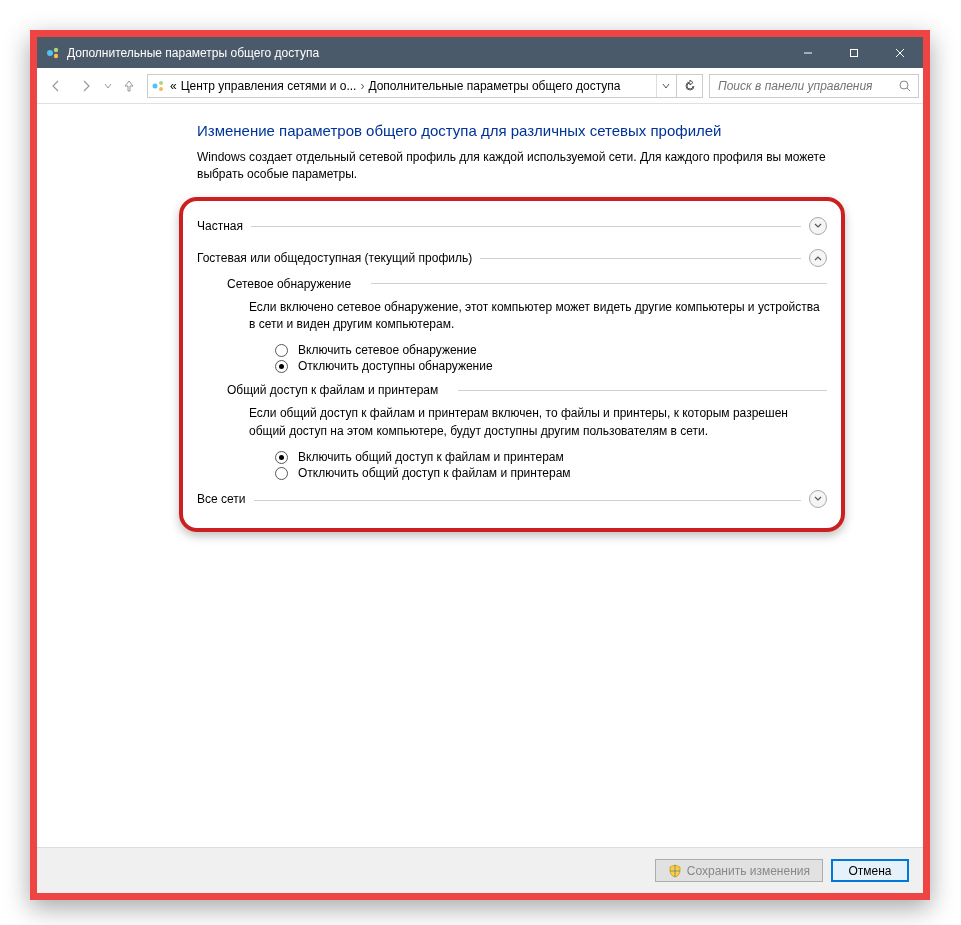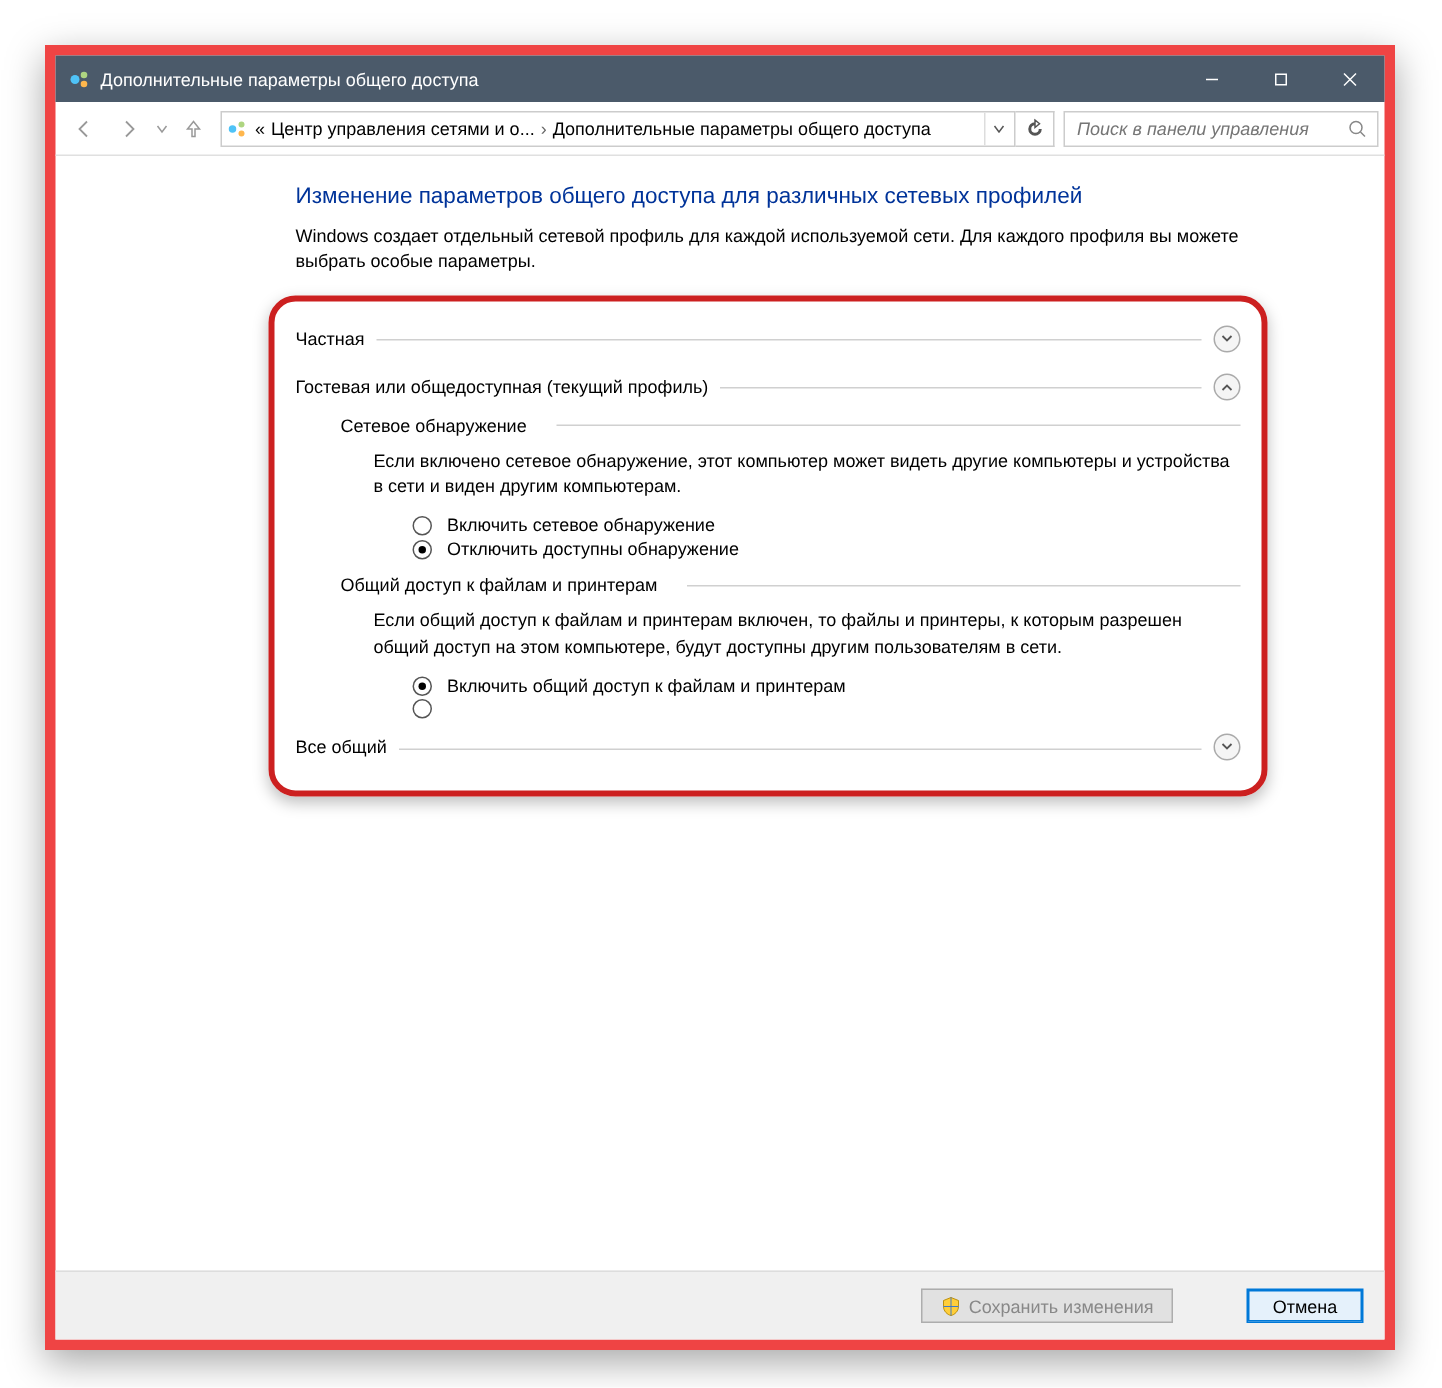--- a/index.html
+++ b/index.html
@@ -204,21 +204,20 @@
   }
   .btn {
     height: 23px;
     border: 1px solid #adadad;
     background: #e1e1e1;
     padding: 0 12px;
     font-size: 12px;
     display: flex; align-items: center; gap: 5px;
     min-width: 78px;
     justify-content: center;
-    margin-left: 41px;
   }
   .btn.disabled { color: #888; }
   .btn.default { border: 1px solid #0078d7; box-shadow: inset 0 0 0 1px #0078d7; background:#e5f1fb; }
   .shield { width:14px; height:14px; }
 </style>
 </head>
 <body>
 
 <div class="outer-shadow"></div>
 
@@ -359,26 +358,27 @@
             <span class="sub-line"></span>
           </div>
           <p class="desc">Если общий доступ к файлам и принтерам включен, то файлы и принтеры, к которым разрешен общий доступ на этом компьютере, будут доступны другим пользователям в сети.</p>
           <div class="radios">
             <div class="radio-row">
               <span class="radio checked"></span>
               <span>Включить общий доступ к файлам и принтерам</span>
             </div>
             <div class="radio-row">
               <span class="radio"></span>
+              <span>Отключить общий доступ к файлам и принтерам</span>
             </div>
           </div>
         </div>
 
         <div class="section-row" style="margin-top:10px;">
-          <span class="section-label">Все общий</span>
+          <span class="section-label">Все сети</span>
           <span class="section-line"></span>
           <span class="chev-btn">
             <svg viewBox="0 0 8 8">
                 <path d="M1 2 L4 5 L7 2" fill="none" stroke="#555" stroke-width="1.2"></path>
               </svg>
           </span>
         </div>
 
       </div>
     </div>

